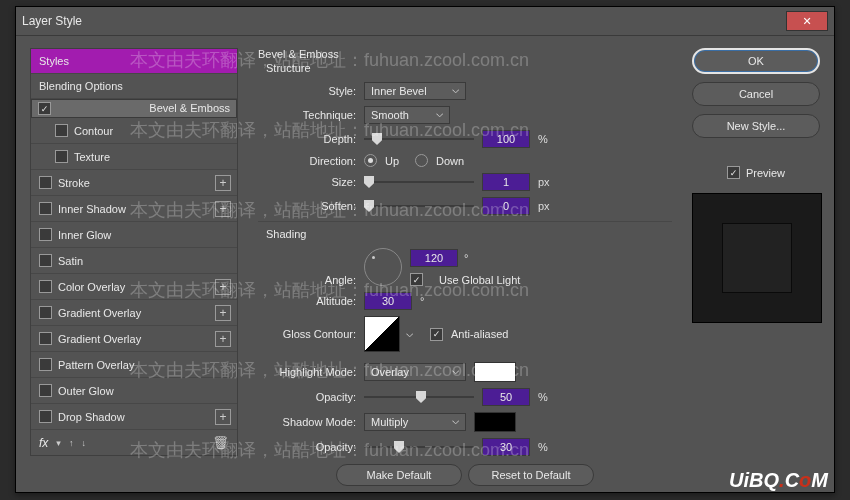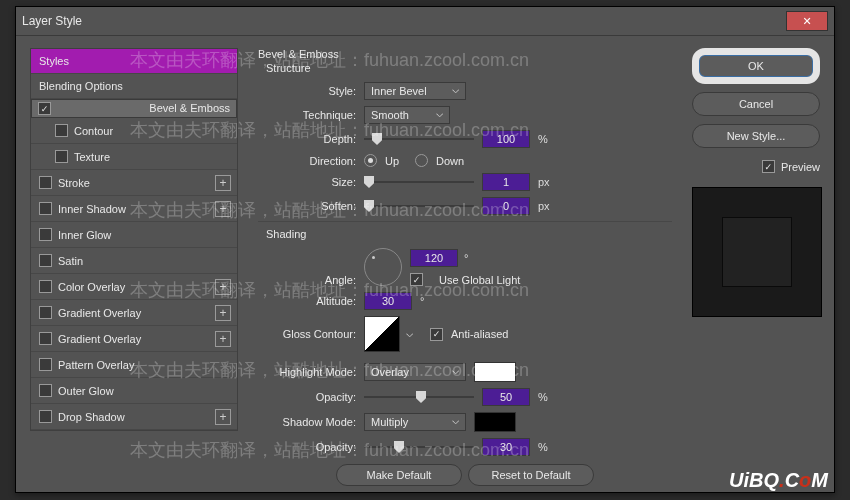--- a/index.html
+++ b/index.html
@@ -37,22 +37,22 @@
 .radio.on::after{content:"";width:5px;height:5px;background:#ddd;border-radius:50%}
 .divider{height:1px;background:#474747;margin:6px 0}
 .anglewheel{width:36px;height:36px;border:1px solid #888;border-radius:50%;position:relative}
 .anglewheel::after{content:"";position:absolute;width:3px;height:3px;background:#ccc;border-radius:50%;top:7px;left:7px}
 .swatch{width:40px;height:18px;border:1px solid #333}
 .contour{width:34px;height:34px;border:1px solid #333;background:linear-gradient(135deg,#fff 0 49%,#000 49% 100%);position:relative}
 .contour .chev{position:absolute;right:-14px;top:12px}
 .btn{background:#5c5c5c;border:1px solid #3a3a3a;border-radius:12px;padding:4px 18px;text-align:center;min-width:88px}
 .right{width:128px;display:flex;flex-direction:column;gap:8px;align-items:stretch}
 .rbtn{background:#5c5c5c;border:1px solid #3a3a3a;border-radius:13px;padding:5px 0;text-align:center}
-.rbtn.ok{border:7px solid #e5e5e5;box-shadow:0 0 0 1px #3a6ea5 inset}
-.prev{display:flex;align-items:center;gap:6px;justify-content:flex-end;margin-top:4px}
+.rbtn.ok{border:2px solid #e5e5e5;box-shadow:0 0 0 1px #3a6ea5 inset}
+.prev{display:flex;align-items:center;gap:6px;justify-content:center;margin-top:20px}
 .prevbox{margin-top:6px;width:128px;height:128px;background:#1a1a1a;border:1px solid #000;display:flex;align-items:center;justify-content:center}
 .prevbox .inner{width:68px;height:68px;background:#222;border:1px solid #0a0a0a}
 .wm{position:absolute;color:rgba(255,255,255,.25);font-size:18px;font-family:"Microsoft YaHei",sans-serif;pointer-events:none}
 .uibq{position:absolute;right:22px;bottom:8px;font-size:20px;font-weight:bold;font-style:italic;color:#fff}
 .uibq .dot{color:#c9301a}
 </style>
 </head>
 <body>
 
 <div class="dialog">
@@ -122,20 +122,27 @@
           </div>
         <div class="stylerow">
             <span class="cb"></span>
             <span>Outer Glow</span>
           </div>
         <div class="stylerow">
             <span class="cb"></span>
             <span>Drop Shadow</span>
             <span class="plus">+</span>
           </div>
+        <div class="foot">
+          <span class="fx">fx</span>
+            <span class="arrow">▾</span>
+          <span class="arrow">↑</span>
+          <span class="arrow">↓</span>
+          <span class="trash">🗑</span>
+        </div>
       </div>
     </div>
 
     <div class="mid">
       <div class="group-title">Bevel &amp; Emboss</div>
       <div class="sub">Structure</div>
       <div class="row">
           <span class="lbl">Style:</span>
           <div class="sel">
             <span>Inner Bevel</span>

